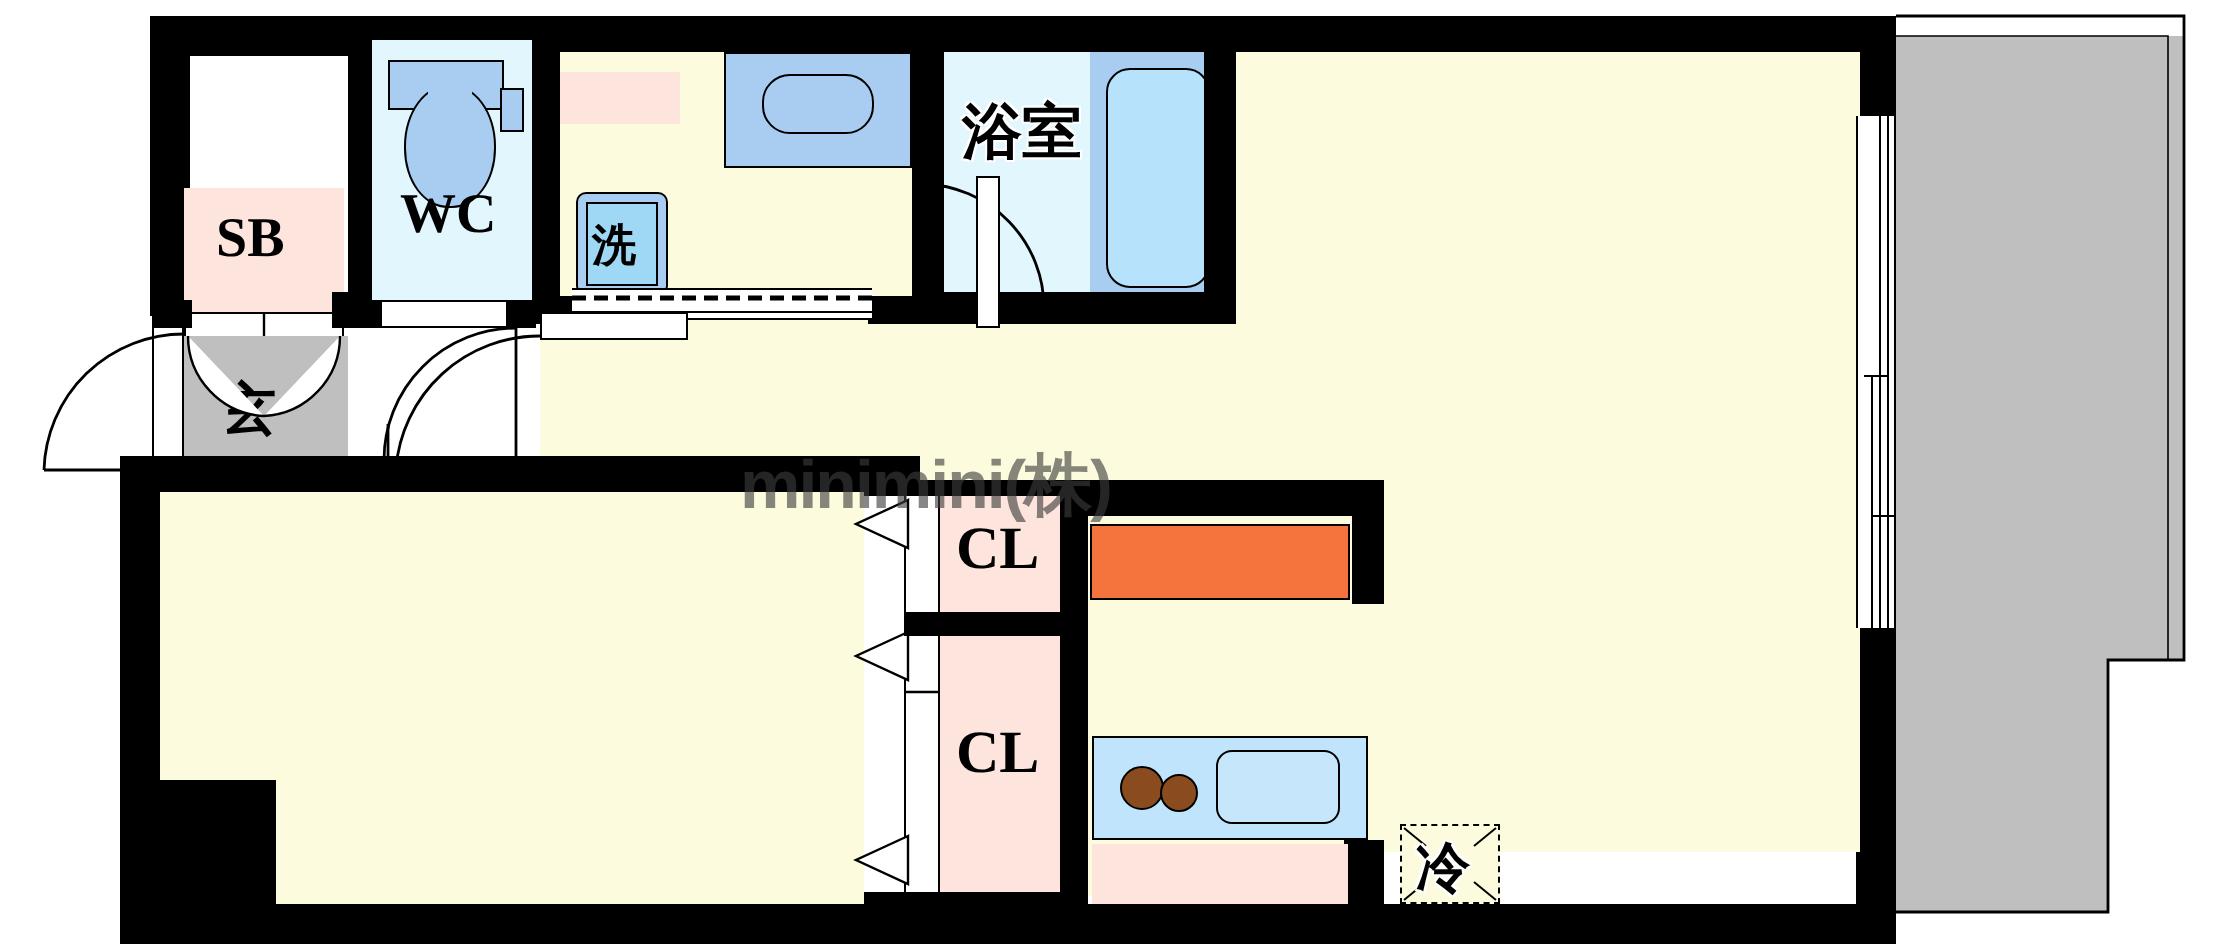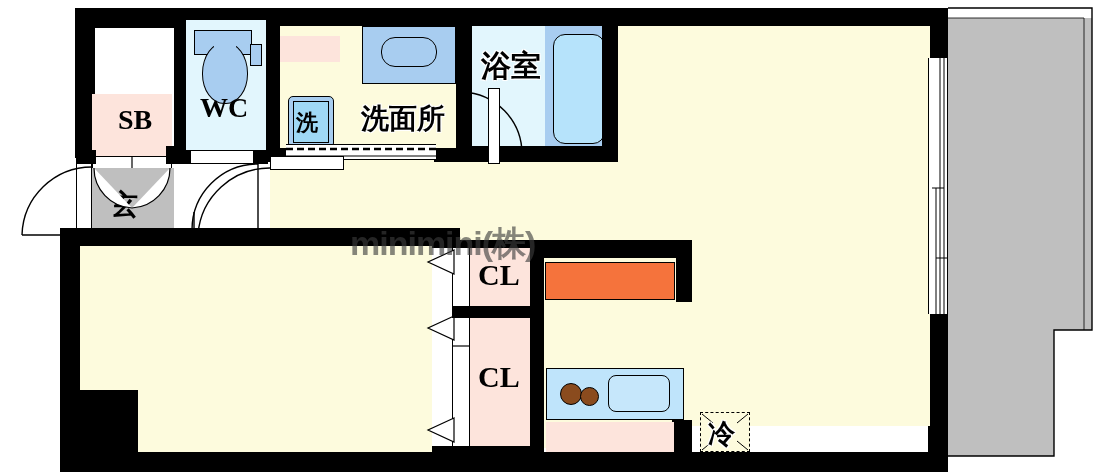--- a/index.html
+++ b/index.html
@@ -9,21 +9,21 @@
   .wall{background:#000000;}
   .floor{background:#fdfbdd;}
   .pink{background:#fde4dc;}
   .grey{background:#bfbfbf;}
   .bluefix{background:#a8cdf0;}
   .white{background:#ffffff;}
   .lbl{position:absolute;color:#000;font-weight:bold;white-space:nowrap;
        text-shadow:1px 1px 0 #fff,-1px 1px 0 #fff,1px -1px 0 #fff,-1px -1px 0 #fff;}
   .thin{border:1px solid #000;}
   svg{display:block;overflow:visible;}
-  #watermark{position:absolute;left:350px;top:222px;width:360px;height:42px;
+  #watermark{position:absolute;left:370px;top:222px;width:360px;height:42px;
      font-family:"Liberation Sans",sans-serif;font-size:34px;font-weight:bold;
      color:rgba(60,60,60,0.62);letter-spacing:-1px;line-height:42px;
      pointer-events:none;white-space:nowrap;}
 </style>
 </head>
 <body>
 
 <div id="plan">
 
   <div class="abs grey" style="left:948px;top:18px;width:144px;height:312px;"></div>
@@ -103,21 +103,20 @@
 
   <div class="abs floor" style="left:278px;top:26px;width:178px;height:126px;"></div>
   <div class="abs pink" style="left:278px;top:36px;width:62px;height:26px;"></div>
 
   <div class="abs bluefix" style="left:362px;top:26px;width:94px;height:58px;border:1.5px solid #000;"></div>
   <div class="abs" style="left:381px;top:37px;width:56px;height:30px;border:1.5px solid #000;border-radius:14px;background:#a8cdf0;"></div>
 
   <div class="abs bluefix" style="left:288px;top:96px;width:46px;height:52px;border:1.5px solid #000;border-radius:5px;"></div>
   <div class="abs" style="left:293px;top:101px;width:36px;height:42px;border:1.5px solid #000;background:#9fd8f5;"></div>
   <div class="lbl" style="left:296px;top:108px;font-size:22px;text-shadow:none;">洗</div>
-  <div class="lbl" style="left:361px;top:100px;font-size:28px;">洗面所</div>
 
   <div class="abs wall" style="left:266px;top:8px;width:14px;height:150px;"></div>
   <div class="abs wall" style="left:266px;top:148px;width:22px;height:14px;"></div>
   <div class="abs wall" style="left:434px;top:148px;width:24px;height:14px;"></div>
 
   <div class="abs white" style="left:286px;top:144px;width:150px;height:16px;border-top:1px solid #000;border-bottom:1px solid #000;"></div>
   <svg class="abs" style="left:286px;top:144px;width:150px;height:16px;">
     <line x1="0" y1="5" x2="150" y2="5" stroke="#000" stroke-width="2.5" stroke-dasharray="7,4"></line>
     <line x1="0" y1="12" x2="150" y2="12" stroke="#000" stroke-width="1"></line>
   </svg>
@@ -137,21 +136,21 @@
   <div class="abs wall" style="left:252px;top:150px;width:16px;height:14px;"></div>
   <div class="abs white" style="left:190px;top:150px;width:64px;height:14px;border:1px solid #000;"></div>
 
   <svg class="abs" style="left:190px;top:162px;width:70px;height:72px;">
     <path d="M68,2 A66,66 0 0 0 2,68" fill="none" stroke="#000" stroke-width="1.4"></path>
     <line x1="0" y1="68" x2="68" y2="68" stroke="#000" stroke-width="1.4"></line>
     <line x1="68" y1="0" x2="68" y2="68" stroke="#000" stroke-width="1.4"></line>
   </svg>
 
   <div class="abs pink" style="left:92px;top:94px;width:80px;height:66px;"></div>
-  <div class="lbl" style="left:108px;top:104px;font-size:28px;text-shadow:none;margin-left:10px;">SB</div>
+  <div class="lbl" style="left:108px;top:104px;font-size:28px;text-shadow:none;">SB</div>
   <div class="abs white" style="left:92px;top:156px;width:80px;height:14px;border:1px solid #000;"></div>
   <svg class="abs" style="left:92px;top:156px;width:80px;height:14px;">
     <line x1="40" y1="0" x2="40" y2="12" stroke="#000" stroke-width="1.2"></line>
   </svg>
   <div class="abs wall" style="left:166px;top:146px;width:10px;height:18px;"></div>
 
   <div class="abs grey" style="left:92px;top:168px;width:82px;height:62px;"></div>
   <div class="lbl" style="left:110px;top:186px;font-size:28px;text-shadow:none;">玄</div>
 
   <svg class="abs" style="left:92px;top:168px;width:82px;height:48px;">

